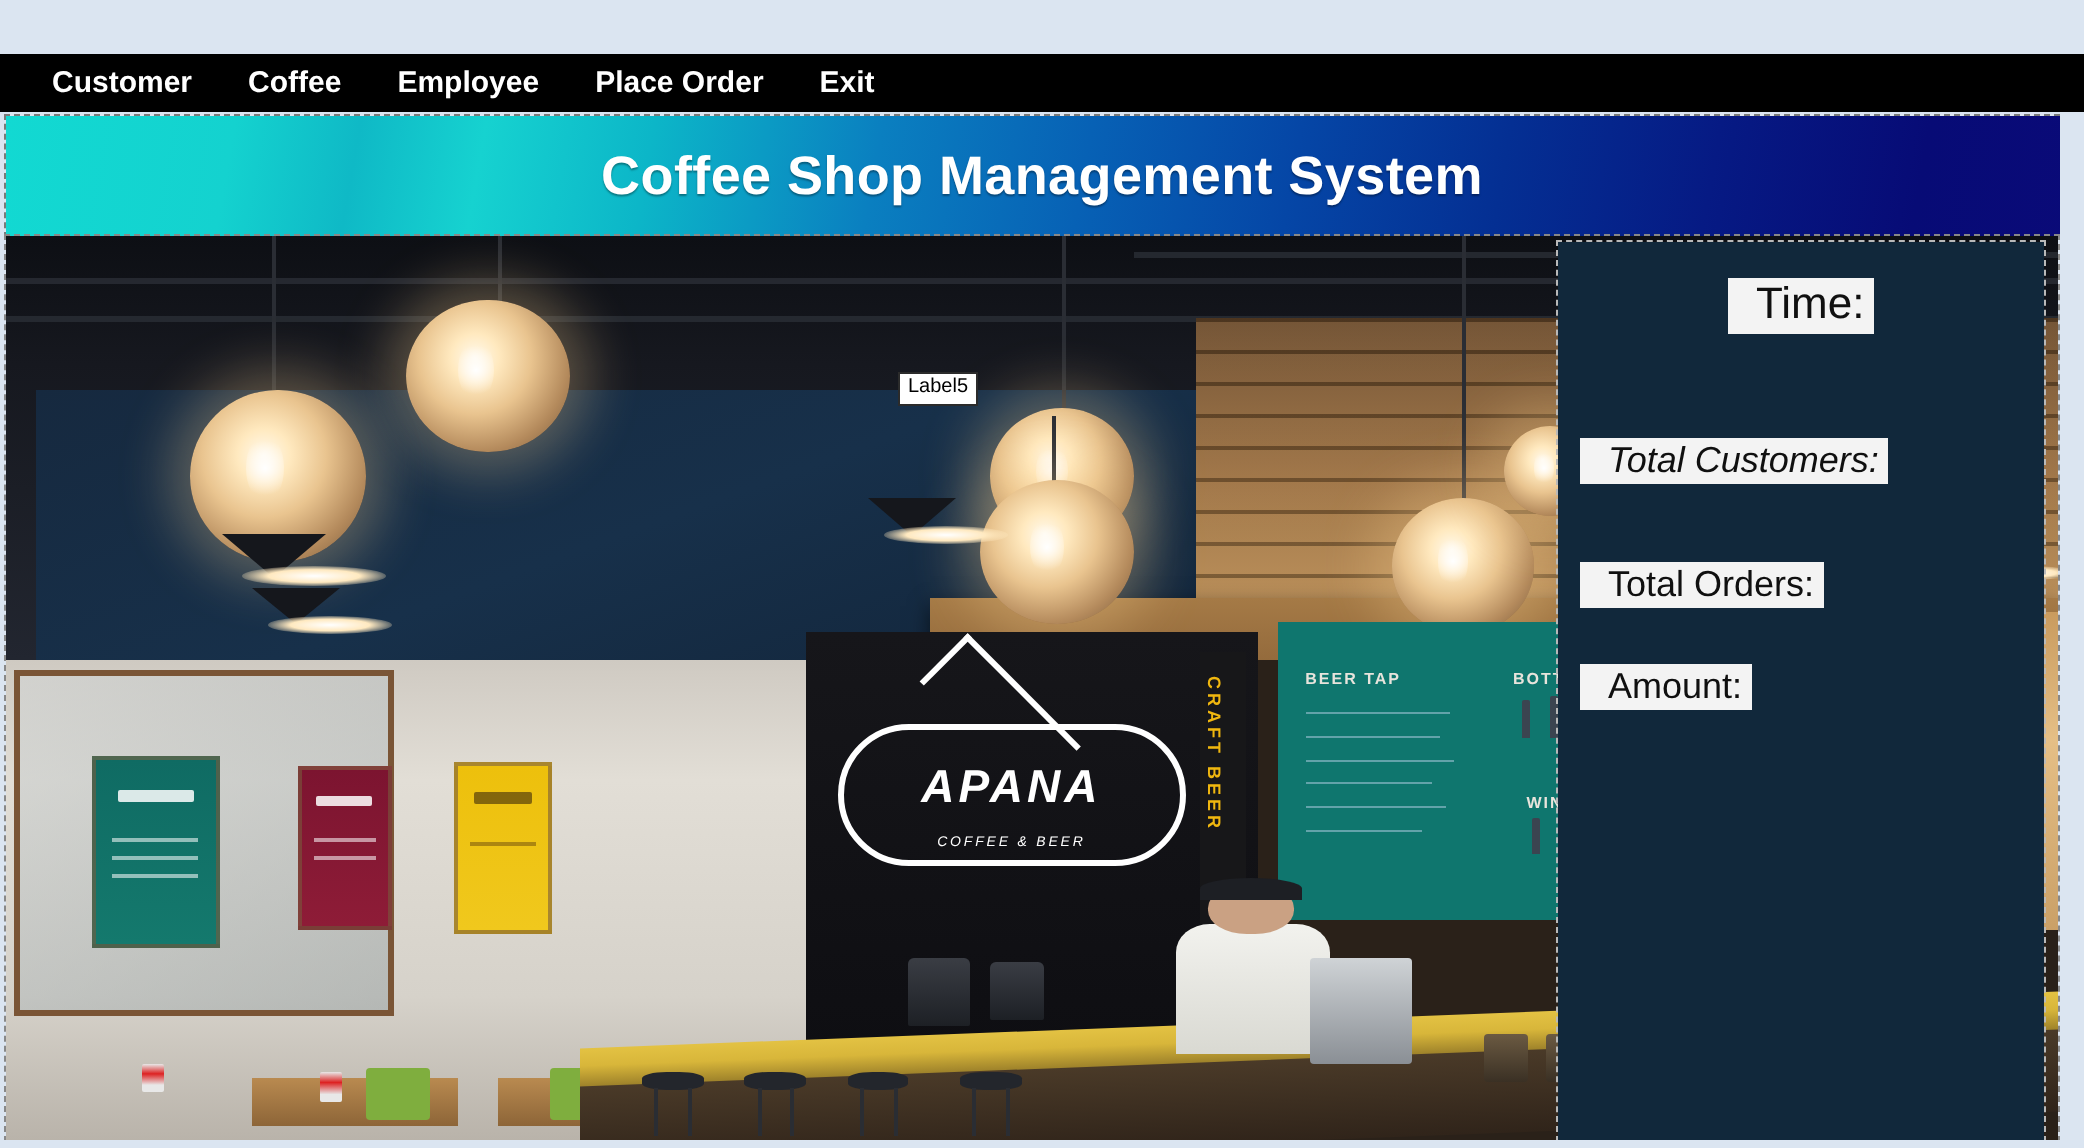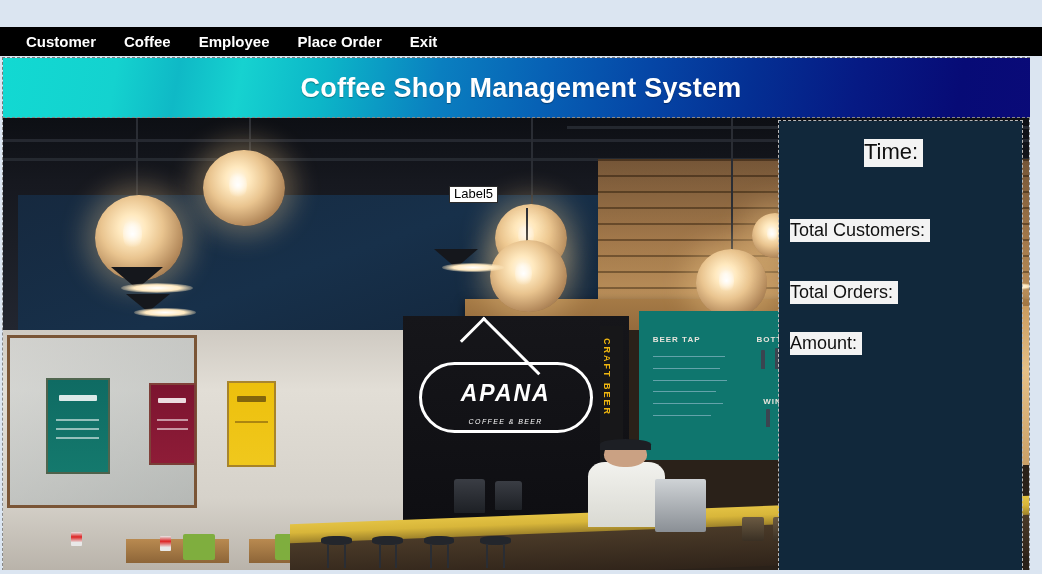--- a/index.html
+++ b/index.html
@@ -337,45 +337,45 @@
     background: linear-gradient(to bottom,#e8e8e8 0%,#d22 35%,#e8e8e8 75%);
     border-radius: 1px;
   }
 
   
   .label5 {
     position: absolute;
     left: 449px; top: 186px;
     background: #ffffff;
     border: 1px solid #2b2b2b;
-    font-size: 13px;
+    font-size: 10px;
     color: #000000;
     padding: 1px 4px 2px 4px;
     line-height: 12px;
     white-space: nowrap;
   }
 
   
   .infopanel {
     position: absolute;
     left: 779px; top: 121px;
     width: 243px; height: 449px;
     background: #11283b;
     outline: 1px dashed #b9b9b9;
   }
   .panel-label {
     position: absolute;
     background: #f3f3f3;
     color: #101010;
-    padding: 1px 5px 2px 0;
+    padding: 1px 5px 2px 14px;
     white-space: nowrap;
     line-height: 1.12;
   }
   .lbl-time      { left: 85px;  top: 18px;  font-size: 22px; }
-  .lbl-customers { left: 11px;  top: 98px;  font-size: 18px; }
+  .lbl-customers { left: 11px;  top: 98px;  font-size: 18px; font-style: italic; }
   .lbl-orders    { left: 11px;  top: 160px; font-size: 18px; }
   .lbl-amount    { left: 11px;  top: 211px; font-size: 18px; }
 
   
   .form-right-strip {
     position: absolute; right: 0; top: 56px; width: 12px; height: 518px;
     background: #dbe5f1;
   }
   .form-bottom-strip {
     position: absolute; left: 0; bottom: 0; width: 1042px; height: 4px;

